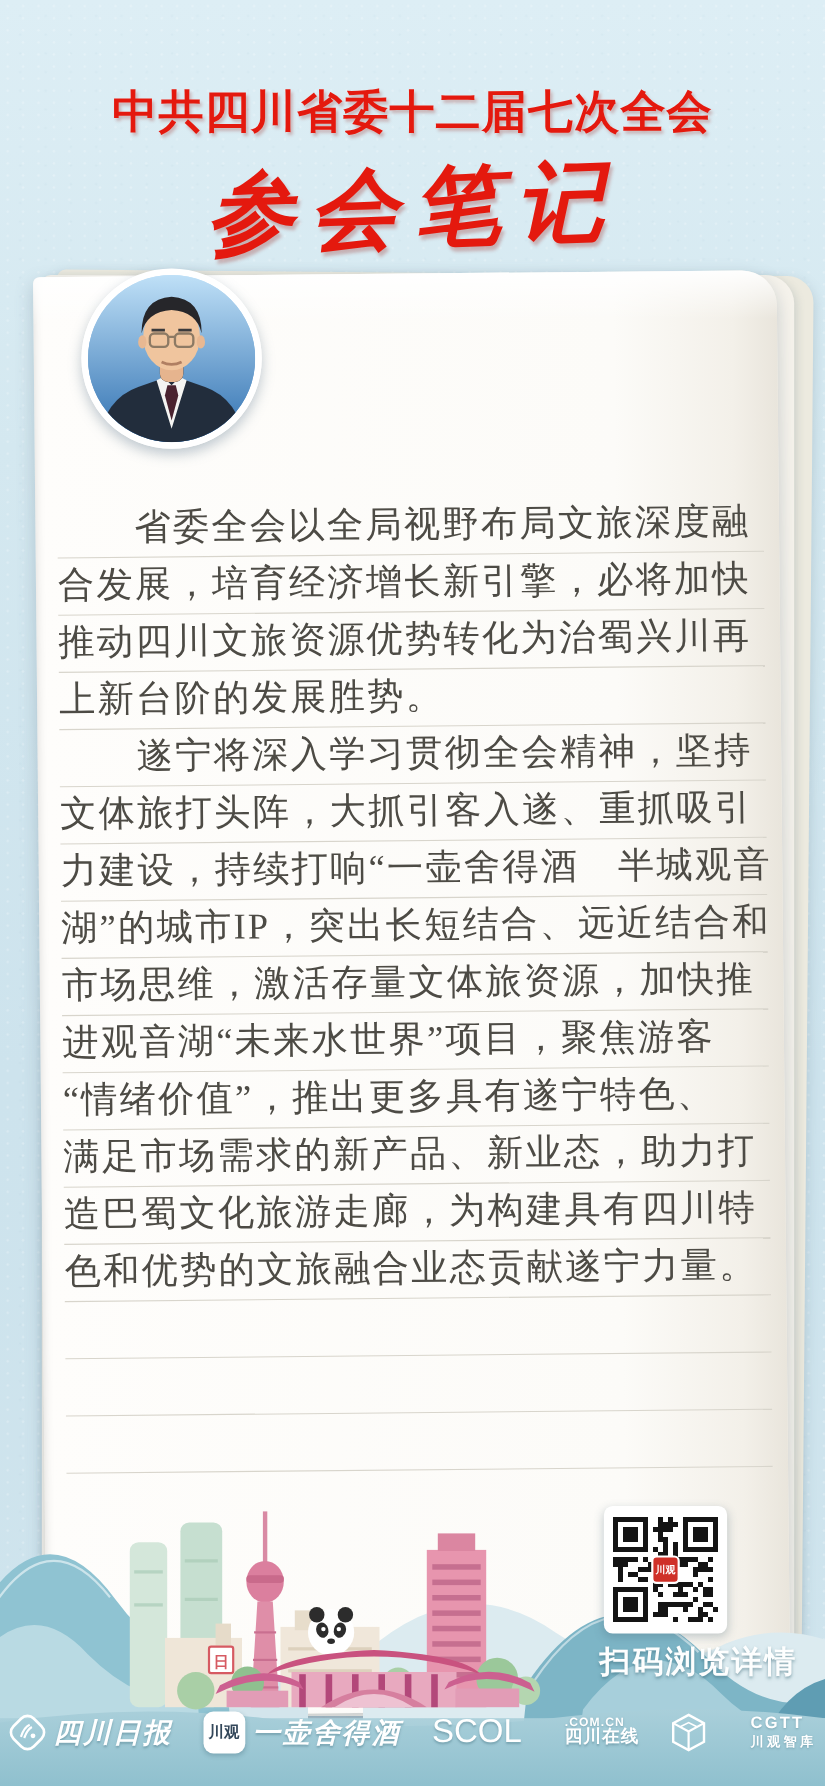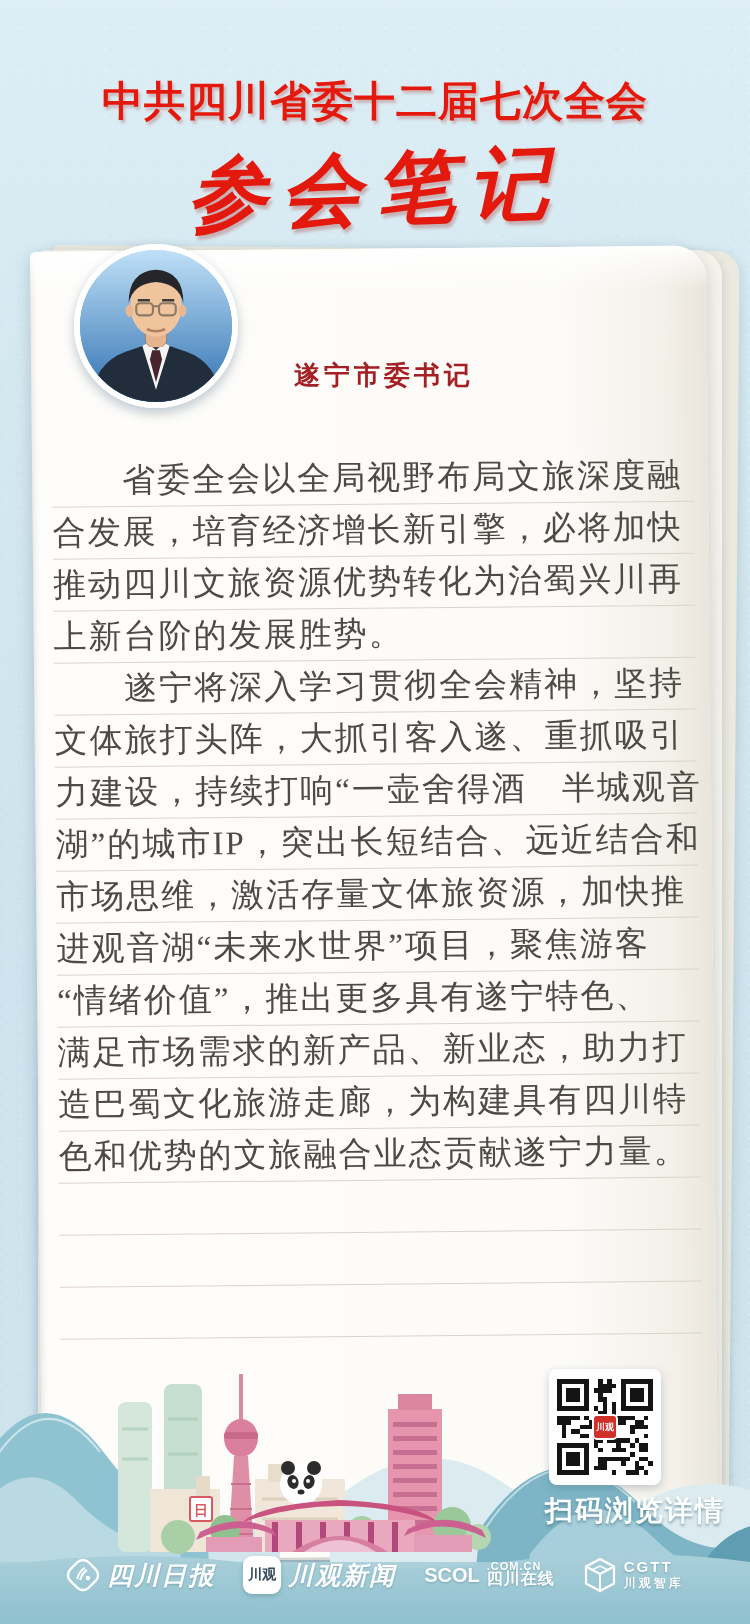--- a/index.html
+++ b/index.html
@@ -105,22 +105,22 @@
   .logo-group { display:flex; align-items:center; gap:7px; }
   .logo-calli {
     font-family:"Liberation Serif",serif; font-style:italic; font-weight:bold;
     font-size:25px; letter-spacing:2px; white-space:nowrap;
   }
   .cg-badge {
     width:38px; height:38px; background:#ffffff; color:#33475a; border-radius:9px;
     font-weight:bold; font-size:14px; display:flex; align-items:center; justify-content:center;
     text-shadow:none; box-shadow:0 2px 4px rgba(60,100,115,.3);
   }
-  .scol-main { font-size:20px; font-weight:bold; letter-spacing:0; line-height:1; }
-  .stack { display:flex; flex-direction:column; justify-content:space-between; line-height:1.1; }
+  .scol-main { font-size:30px; font-weight:normal; letter-spacing:0; line-height:1; }
+  .stack { display:flex; flex-direction:column; justify-content:space-between; line-height:1.1;margin-left:32px; }
   .scol-sub1 { font-size:11px; font-weight:bold; letter-spacing:1px; }
   .scol-sub2 { font-size:16px; font-weight:bold; letter-spacing:1px;font-family:Liberation Mono, monospace; }
   .cgtt-main { font-size:15px; font-weight:bold; letter-spacing:2px; line-height:1; }
   .cgtt-sub  { font-size:12px; font-weight:bold; letter-spacing:3px; margin-top:3px; }
 </style>
 </head>
 <body>
 
 <div class="canvas">
   <div class="sky-texture"></div>
@@ -171,21 +171,20 @@
       <ellipse cx="67.5" cy="40" rx="2.5" ry="4" fill="#e8b892"></ellipse>
       <path d="M32 35 Q 32 14 50 13 Q 68 14 68 35 Q 65 22 50 21 Q 35 22 32 35 Z" fill="#26262a"></path>
       <rect x="37" y="35" width="11" height="8" rx="2.5" fill="none" stroke="#8d7a64" stroke-width="1.4"></rect>
       <rect x="52" y="35" width="11" height="8" rx="2.5" fill="none" stroke="#8d7a64" stroke-width="1.4"></rect>
       <line x1="48" y1="37" x2="52" y2="37" stroke="#8d7a64" stroke-width="1.4"></line>
       <line x1="38" y1="33" x2="46" y2="33" stroke="#3a3a3c" stroke-width="1.6"></line>
       <line x1="54" y1="33" x2="62" y2="33" stroke="#3a3a3c" stroke-width="1.6"></line>
       <path d="M44 52 Q 50 55 56 52" fill="none" stroke="#b07f62" stroke-width="1.6"></path>
     </svg>
   </div>
-  <div class="role">遂宁市委书记</div>
 
   <svg class="scenery" viewBox="0 0 750 290">
     <defs>
       <linearGradient id="wash" x1="0" y1="0" x2="0" y2="1">
         <stop offset="0" stop-color="#a9cfda"></stop>
           <stop offset="1" stop-color="#8fc0ce"></stop>
       </linearGradient>
     </defs>
 
     <path d="M330 170 Q 420 90 505 150 Q 580 200 660 160 Q 710 140 760 160 L 760 290 L 330 290 Z" fill="#dcebf0"></path>
@@ -401,21 +400,21 @@
       <svg width="34" height="34" viewBox="0 0 34 34">
         <rect x="4" y="4" width="26" height="26" rx="8" transform="rotate(45 17 17)" fill="none" stroke="#ffffff" stroke-width="2.4"></rect>
         <path d="M11 21 Q 14 12 19 10" fill="none" stroke="#ffffff" stroke-width="2"></path>
         <path d="M14 22 Q 17 14 21 12" fill="none" stroke="#ffffff" stroke-width="2"></path>
         <circle cx="22" cy="20" r="2.2" fill="#ffffff"></circle>
       </svg>
       <span class="logo-calli">四川日报</span>
     </div>
     <div class="logo-group">
       <span class="cg-badge">川观</span>
-      <span class="logo-calli">川观新闻</span>
+      <span class="logo-calli">一壶舍得酒</span>
     </div>
     <div class="logo-group">
       <span class="scol-main">SCOL</span>
       <span class="stack">
         <span class="scol-sub1">.COM.CN</span>
         <span class="scol-sub2">四川在线</span>
       </span>
     </div>
     <div class="logo-group">
       <svg width="34" height="36" viewBox="0 0 34 36">

